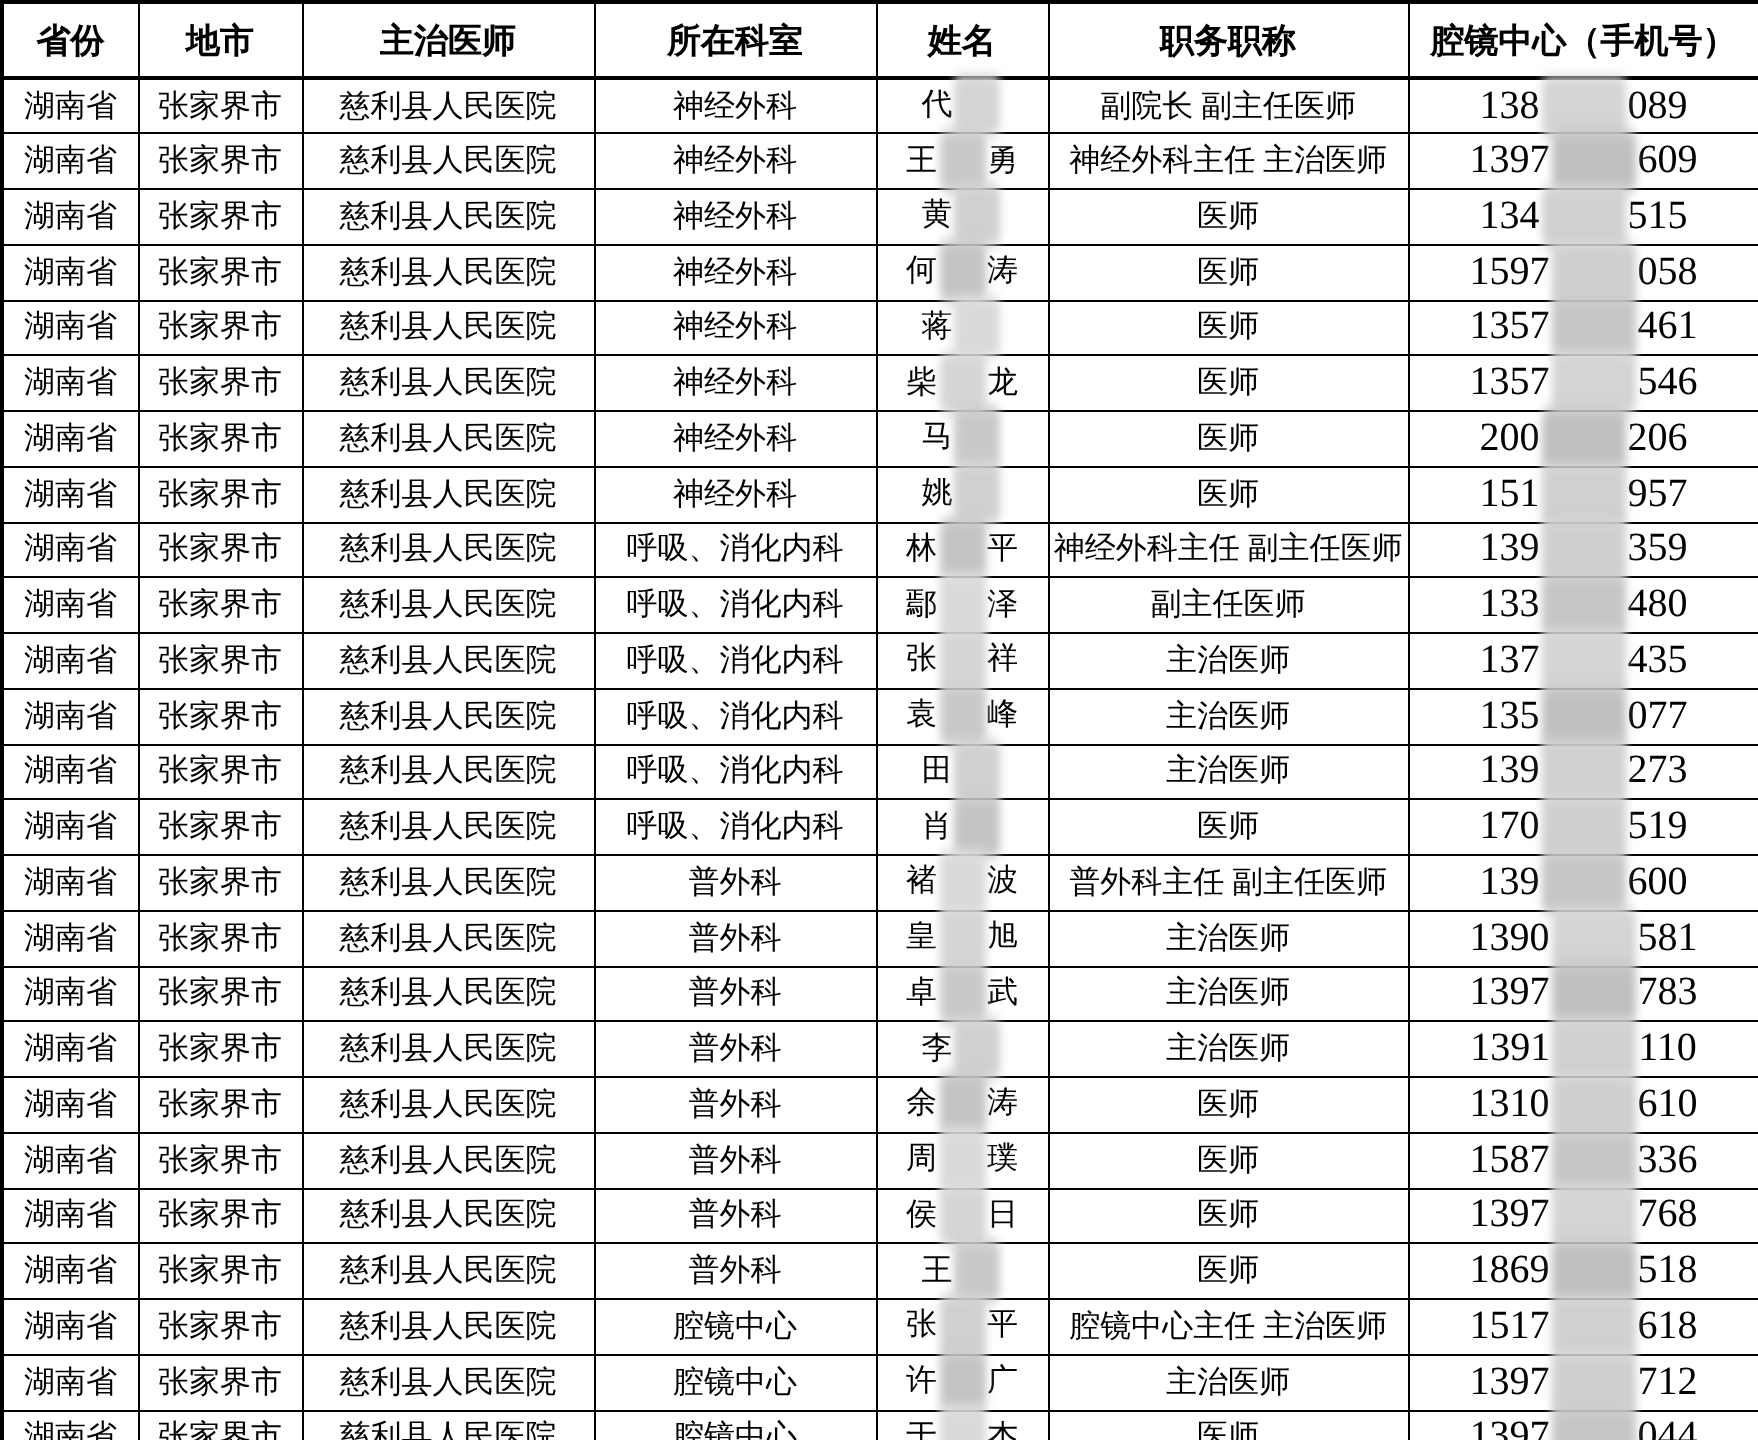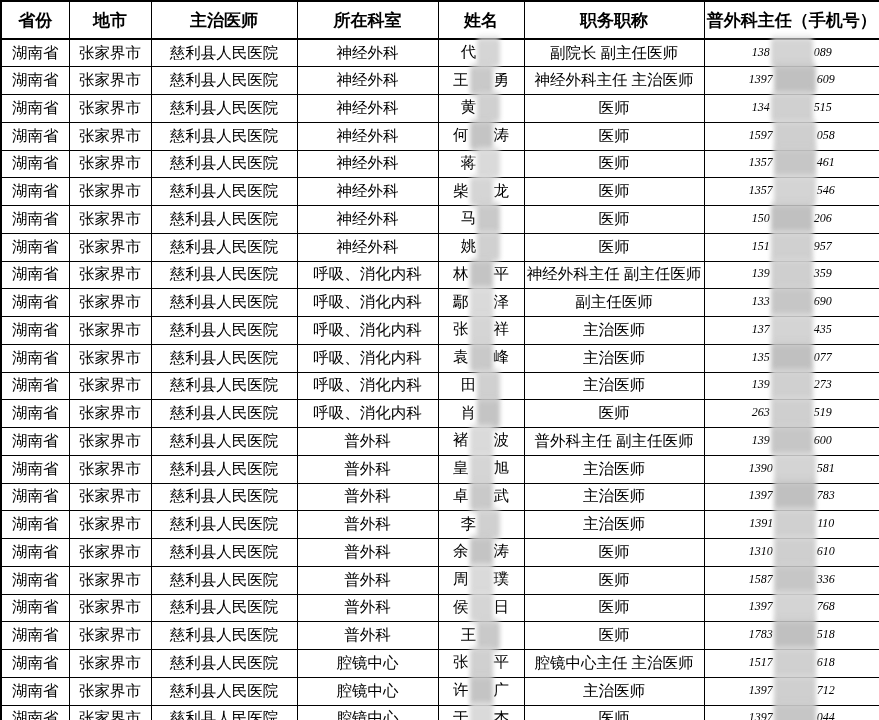--- a/index.html
+++ b/index.html
@@ -26,21 +26,21 @@
     white-space: nowrap;
   }
   thead tr { height: 38px; }
   thead th {
     font-weight: bold;
     font-size: 17px;
     border-bottom: 2px solid #000;
   }
   tbody tr { height: 27.76px; }
   td { font-size: 15.5px; }
-  td.c-phone { font-size: 12px; font-style: italic; }
+  td.c-phone { font-size: 20px; }
   
   .redact {
     display: inline-block;
     vertical-align: middle;
     height: 21px;
     border-radius: 3px;
     filter: blur(2.2px);
     transform: scaleY(1.45);
     margin: 0 1px;
     position: relative;
@@ -63,21 +63,21 @@
     <col style="width:176px">
   </colgroup>
   <thead>
     <tr>
       <th>省份</th>
       <th>地市</th>
       <th>主治医师</th>
       <th>所在科室</th>
       <th>姓名</th>
       <th>职务职称</th>
-      <th>普外科主任（手机号）</th>
+      <th>腔镜中心（手机号）</th>
     </tr>
   </thead>
   <tbody id="table-body">
   <tr>
     <td class="c-province">湖南省</td>
     <td class="c-city">张家界市</td>
     <td class="c-hospital">慈利县人民医院</td>
     <td class="c-department">神经外科</td>
     <td class="c-name"><span class="np">代</span><span class="redact name-redact" style="background: rgb(213, 213, 213);"></span><span class="ns"></span></td>
     <td class="c-title">副院长 副主任医师</td>
@@ -134,21 +134,21 @@
     <td class="c-phone"><span class="pp">1357</span><span class="redact phone-redact" style="background: rgb(212, 212, 212);"></span><span class="ps">546</span></td>
   </tr>
 
   <tr>
     <td class="c-province">湖南省</td>
     <td class="c-city">张家界市</td>
     <td class="c-hospital">慈利县人民医院</td>
     <td class="c-department">神经外科</td>
     <td class="c-name"><span class="np">马</span><span class="redact name-redact" style="background: rgb(201, 201, 201);"></span><span class="ns"></span></td>
     <td class="c-title">医师</td>
-    <td class="c-phone"><span class="pp">150</span><span class="redact phone-redact" style="background: rgb(192, 192, 192);"></span><span class="ps">206</span></td>
+    <td class="c-phone"><span class="pp">200</span><span class="redact phone-redact" style="background: rgb(192, 192, 192);"></span><span class="ps">206</span></td>
   </tr>
 
   <tr>
     <td class="c-province">湖南省</td>
     <td class="c-city">张家界市</td>
     <td class="c-hospital">慈利县人民医院</td>
     <td class="c-department">神经外科</td>
     <td class="c-name"><span class="np">姚</span><span class="redact name-redact" style="background: rgb(208, 208, 208);"></span><span class="ns"></span></td>
     <td class="c-title">医师</td>
     <td class="c-phone"><span class="pp">151</span><span class="redact phone-redact" style="background: rgb(208, 208, 208);"></span><span class="ps">957</span></td>
@@ -164,21 +164,21 @@
     <td class="c-phone"><span class="pp">139</span><span class="redact phone-redact" style="background: rgb(207, 207, 207);"></span><span class="ps">359</span></td>
   </tr>
 
   <tr>
     <td class="c-province">湖南省</td>
     <td class="c-city">张家界市</td>
     <td class="c-hospital">慈利县人民医院</td>
     <td class="c-department">呼吸、消化内科</td>
     <td class="c-name"><span class="np">鄢</span><span class="redact name-redact" style="background: rgb(218, 218, 218);"></span><span class="ns">泽</span></td>
     <td class="c-title">副主任医师</td>
-    <td class="c-phone"><span class="pp">133</span><span class="redact phone-redact" style="background: rgb(198, 198, 198);"></span><span class="ps">690</span></td>
+    <td class="c-phone"><span class="pp">133</span><span class="redact phone-redact" style="background: rgb(198, 198, 198);"></span><span class="ps">480</span></td>
   </tr>
 
   <tr>
     <td class="c-province">湖南省</td>
     <td class="c-city">张家界市</td>
     <td class="c-hospital">慈利县人民医院</td>
     <td class="c-department">呼吸、消化内科</td>
     <td class="c-name"><span class="np">张</span><span class="redact name-redact" style="background: rgb(213, 213, 213);"></span><span class="ns">祥</span></td>
     <td class="c-title">主治医师</td>
     <td class="c-phone"><span class="pp">137</span><span class="redact phone-redact" style="background: rgb(212, 212, 212);"></span><span class="ps">435</span></td>
@@ -204,21 +204,21 @@
     <td class="c-phone"><span class="pp">139</span><span class="redact phone-redact" style="background: rgb(208, 208, 208);"></span><span class="ps">273</span></td>
   </tr>
 
   <tr>
     <td class="c-province">湖南省</td>
     <td class="c-city">张家界市</td>
     <td class="c-hospital">慈利县人民医院</td>
     <td class="c-department">呼吸、消化内科</td>
     <td class="c-name"><span class="np">肖</span><span class="redact name-redact" style="background: rgb(196, 196, 196);"></span><span class="ns"></span></td>
     <td class="c-title">医师</td>
-    <td class="c-phone"><span class="pp">263</span><span class="redact phone-redact" style="background: rgb(207, 207, 207);"></span><span class="ps">519</span></td>
+    <td class="c-phone"><span class="pp">170</span><span class="redact phone-redact" style="background: rgb(207, 207, 207);"></span><span class="ps">519</span></td>
   </tr>
 
   <tr>
     <td class="c-province">湖南省</td>
     <td class="c-city">张家界市</td>
     <td class="c-hospital">慈利县人民医院</td>
     <td class="c-department">普外科</td>
     <td class="c-name"><span class="np">褚</span><span class="redact name-redact" style="background: rgb(218, 218, 218);"></span><span class="ns">波</span></td>
     <td class="c-title">普外科主任 副主任医师</td>
     <td class="c-phone"><span class="pp">139</span><span class="redact phone-redact" style="background: rgb(198, 198, 198);"></span><span class="ps">600</span></td>
@@ -284,21 +284,21 @@
     <td class="c-phone"><span class="pp">1397</span><span class="redact phone-redact" style="background: rgb(212, 212, 212);"></span><span class="ps">768</span></td>
   </tr>
 
   <tr>
     <td class="c-province">湖南省</td>
     <td class="c-city">张家界市</td>
     <td class="c-hospital">慈利县人民医院</td>
     <td class="c-department">普外科</td>
     <td class="c-name"><span class="np">王</span><span class="redact name-redact" style="background: rgb(201, 201, 201);"></span><span class="ns"></span></td>
     <td class="c-title">医师</td>
-    <td class="c-phone"><span class="pp">1783</span><span class="redact phone-redact" style="background: rgb(192, 192, 192);"></span><span class="ps">518</span></td>
+    <td class="c-phone"><span class="pp">1869</span><span class="redact phone-redact" style="background: rgb(192, 192, 192);"></span><span class="ps">518</span></td>
   </tr>
 
   <tr>
     <td class="c-province">湖南省</td>
     <td class="c-city">张家界市</td>
     <td class="c-hospital">慈利县人民医院</td>
     <td class="c-department">腔镜中心</td>
     <td class="c-name"><span class="np">张</span><span class="redact name-redact" style="background: rgb(208, 208, 208);"></span><span class="ns">平</span></td>
     <td class="c-title">腔镜中心主任 主治医师</td>
     <td class="c-phone"><span class="pp">1517</span><span class="redact phone-redact" style="background: rgb(208, 208, 208);"></span><span class="ps">618</span></td>

